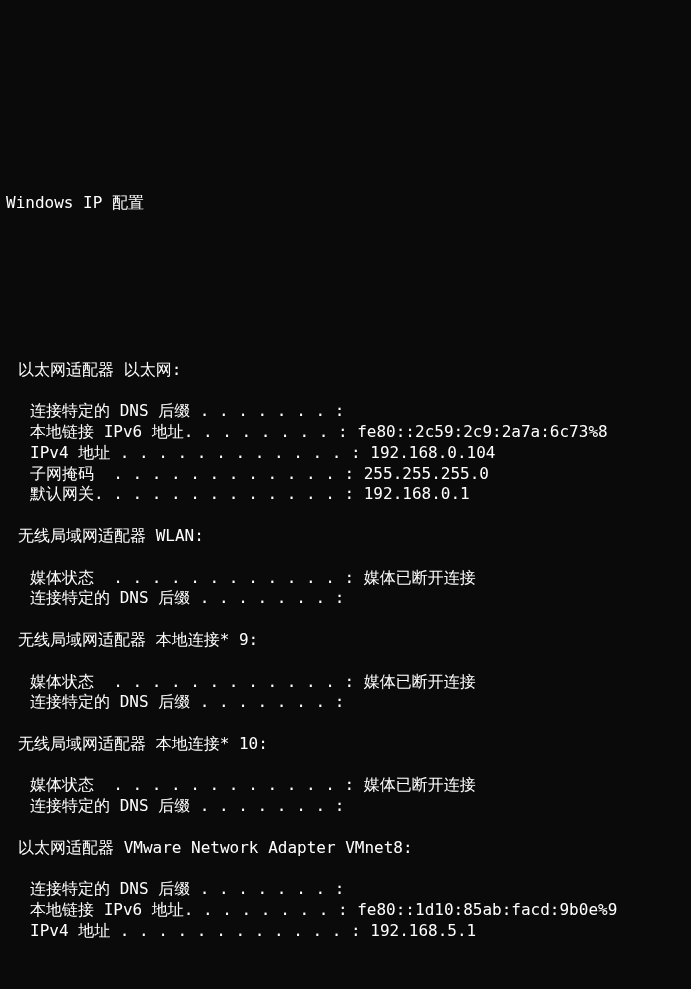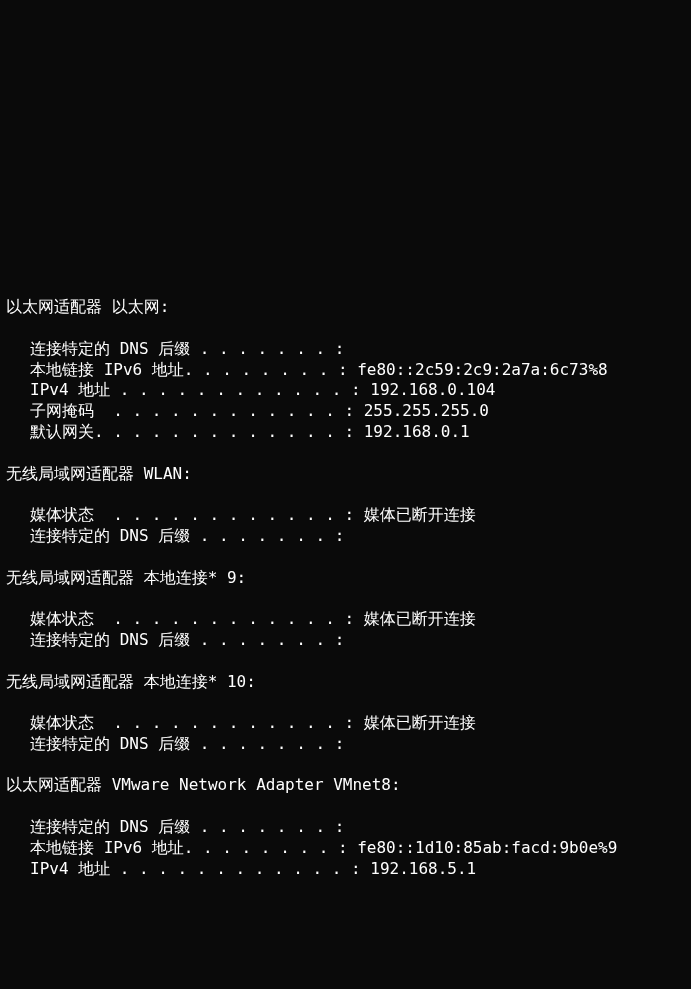--- a/index.html
+++ b/index.html
@@ -33,39 +33,41 @@
       vertical-align: middle;
       position: relative;
       top: -2px;
     }
     .blank {
       display: block;
       height: 1.3em;
     }
     .section-header {
       display: block;
+      margin-left: 12px;
     }
     .entry {
       display: flex;
       padding-left: 24px;
       text-align: right;
     }
     .entry-label {
       white-space: pre;
     }
     .entry-value {
       white-space: pre;
     }
   </style>
 </head>
 <body>
 
 
 
 <div>
   <span class="blank"></span>
+  <span class="line">Windows IP 配置</span>
   <span class="blank"></span>
 
   <div id="adapters-container"><span class="blank"></span><span class="section-header">以太网适配器 以太网:</span><span class="blank"></span><span class="entry"><span class="entry-label">连接特定的 DNS 后缀 . . . . . . . :</span><span class="entry-value"></span></span><span class="entry"><span class="entry-label">本地链接 IPv6 地址. . . . . . . . :</span><span class="entry-value"> fe80::2c59:2c9:2a7a:6c73%8</span></span><span class="entry"><span class="entry-label">IPv4 地址 . . . . . . . . . . . . :</span><span class="entry-value"> 192.168.0.104</span></span><span class="entry"><span class="entry-label">子网掩码  . . . . . . . . . . . . :</span><span class="entry-value"> 255.255.255.0</span></span><span class="entry"><span class="entry-label">默认网关. . . . . . . . . . . . . :</span><span class="entry-value"> 192.168.0.1</span></span><span class="blank"></span><span class="section-header">无线局域网适配器 WLAN:</span><span class="blank"></span><span class="entry"><span class="entry-label">媒体状态  . . . . . . . . . . . . :</span><span class="entry-value"> 媒体已断开连接</span></span><span class="entry"><span class="entry-label">连接特定的 DNS 后缀 . . . . . . . :</span><span class="entry-value"></span></span><span class="blank"></span><span class="section-header">无线局域网适配器 本地连接* 9:</span><span class="blank"></span><span class="entry"><span class="entry-label">媒体状态  . . . . . . . . . . . . :</span><span class="entry-value"> 媒体已断开连接</span></span><span class="entry"><span class="entry-label">连接特定的 DNS 后缀 . . . . . . . :</span><span class="entry-value"></span></span><span class="blank"></span><span class="section-header">无线局域网适配器 本地连接* 10:</span><span class="blank"></span><span class="entry"><span class="entry-label">媒体状态  . . . . . . . . . . . . :</span><span class="entry-value"> 媒体已断开连接</span></span><span class="entry"><span class="entry-label">连接特定的 DNS 后缀 . . . . . . . :</span><span class="entry-value"></span></span><span class="blank"></span><span class="section-header">以太网适配器 VMware Network Adapter VMnet8:</span><span class="blank"></span><span class="entry"><span class="entry-label">连接特定的 DNS 后缀 . . . . . . . :</span><span class="entry-value"></span></span><span class="entry"><span class="entry-label">本地链接 IPv6 地址. . . . . . . . :</span><span class="entry-value"> fe80::1d10:85ab:facd:9b0e%9</span></span><span class="entry"><span class="entry-label">IPv4 地址 . . . . . . . . . . . . :</span><span class="entry-value"> 192.168.5.1</span></span></div>
 </div>
 
 
 
 
 </body></html>

